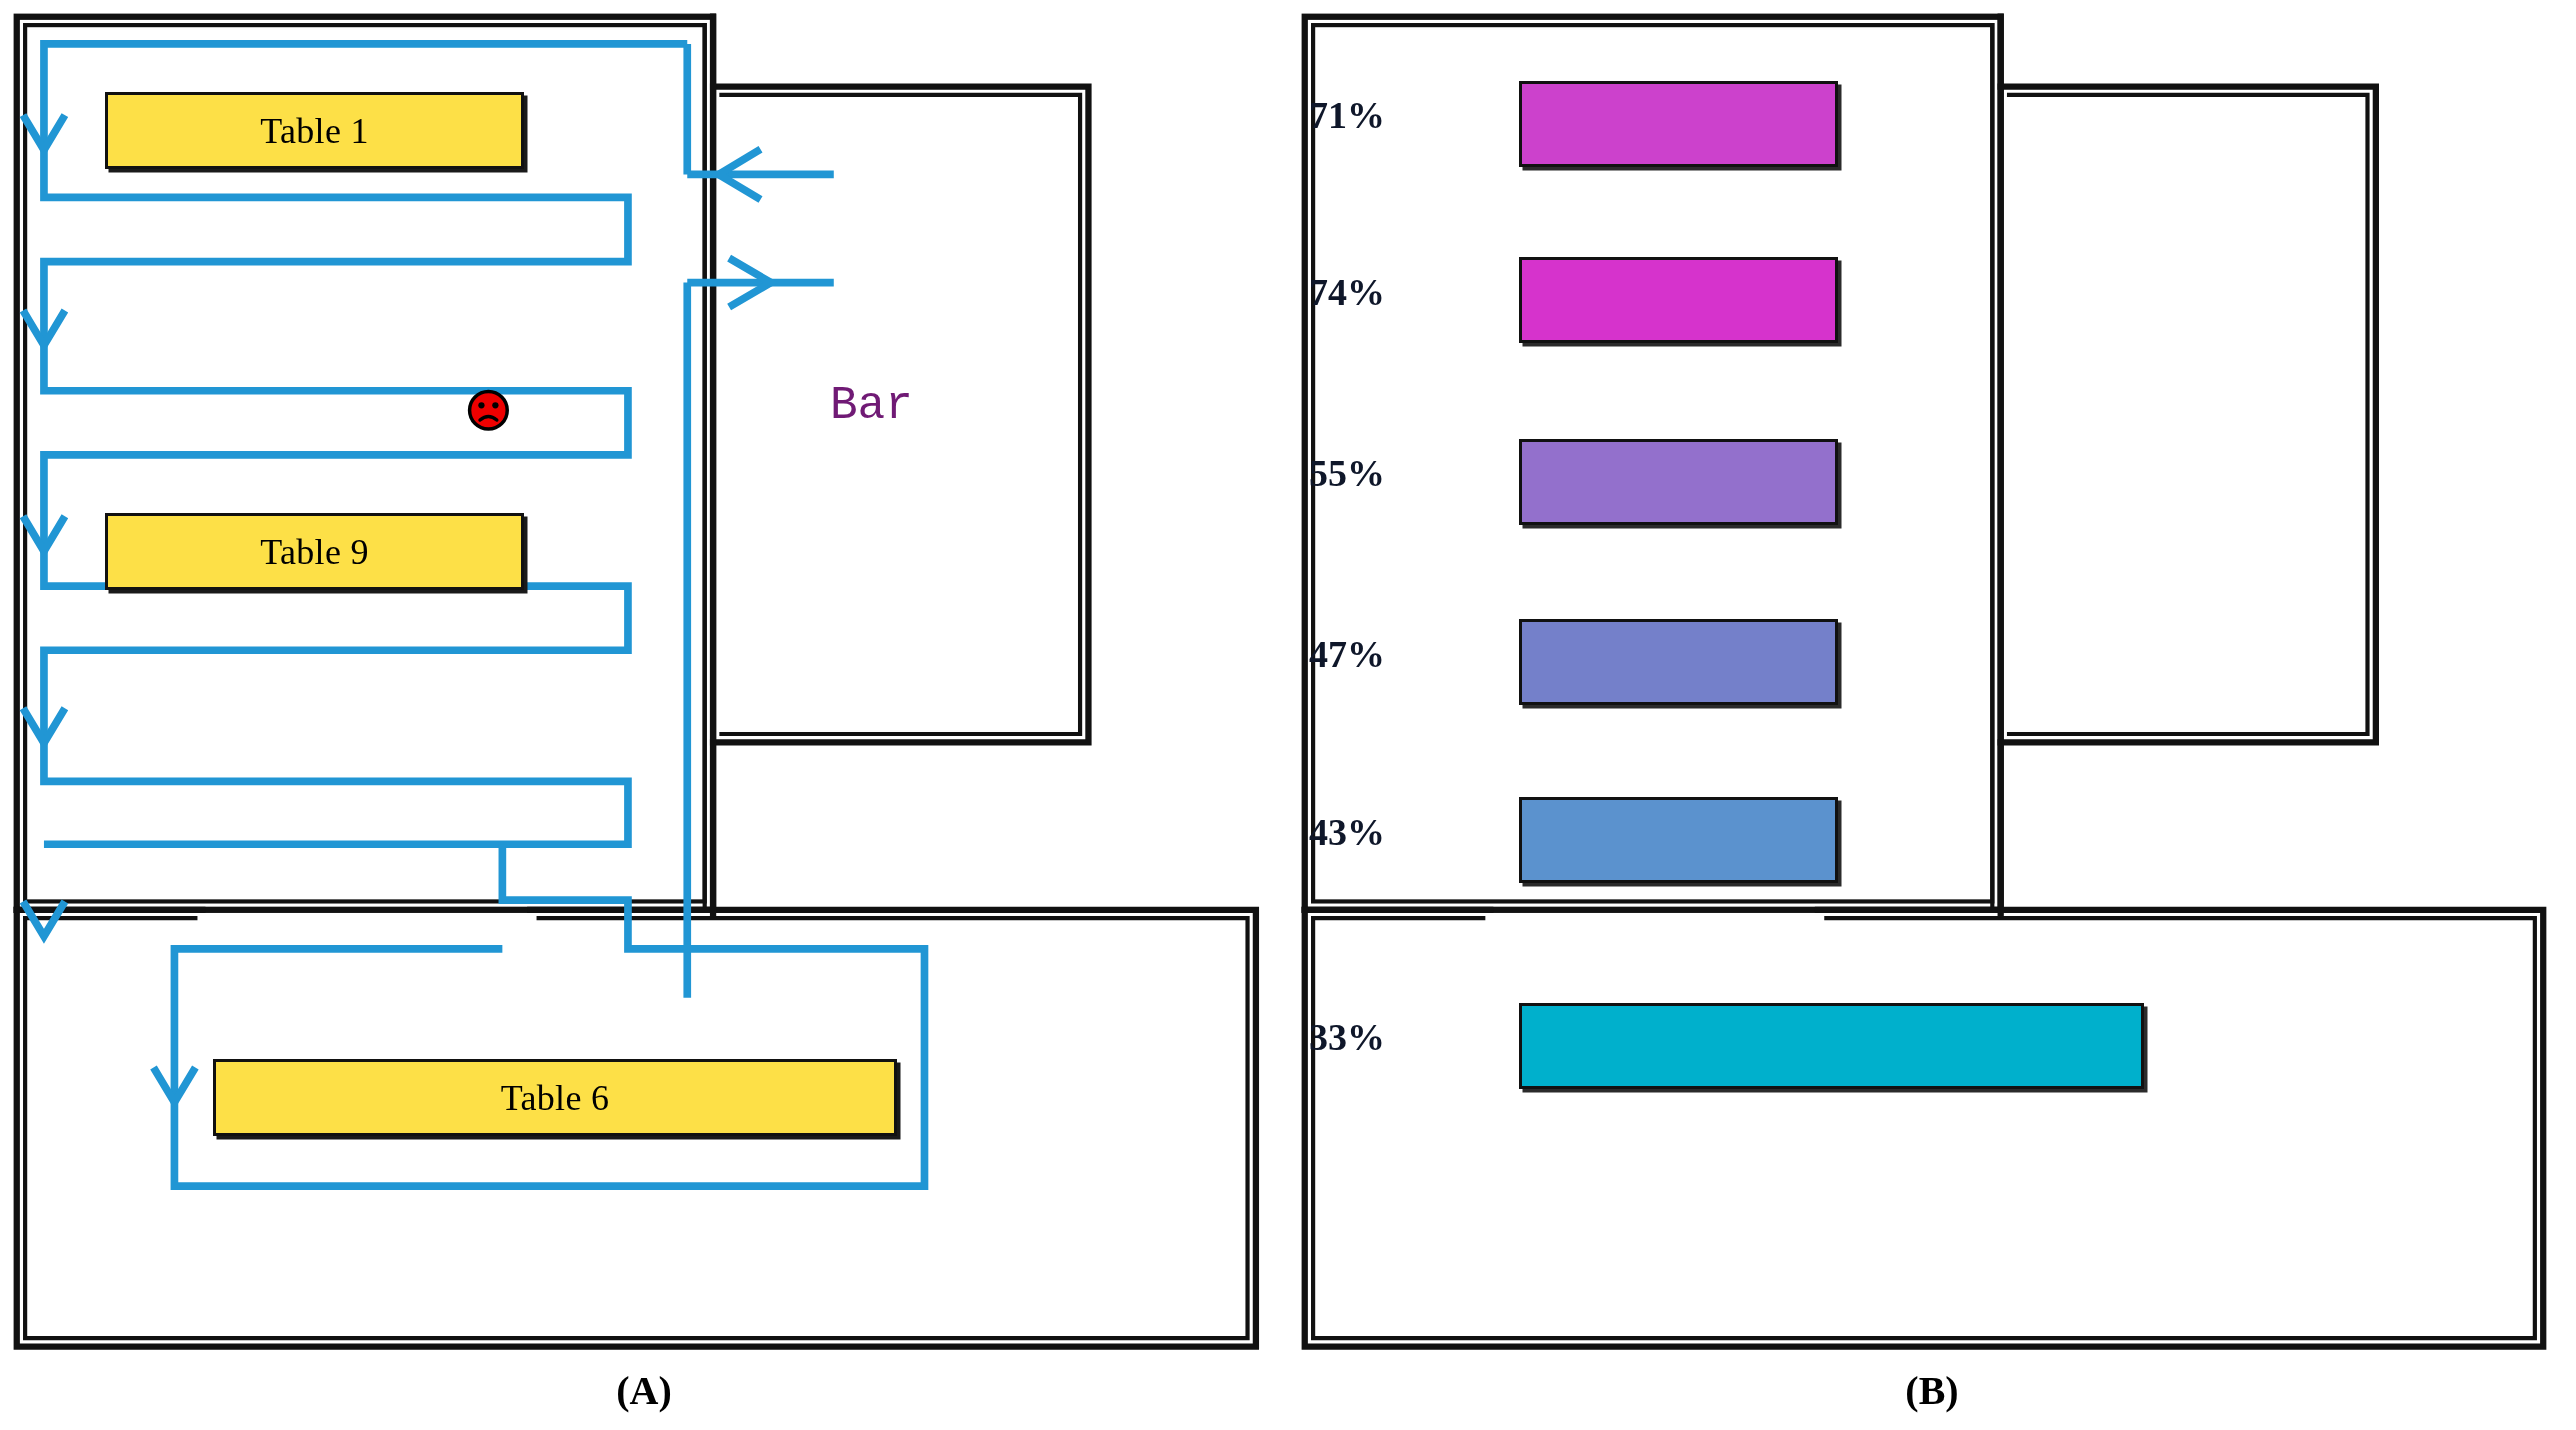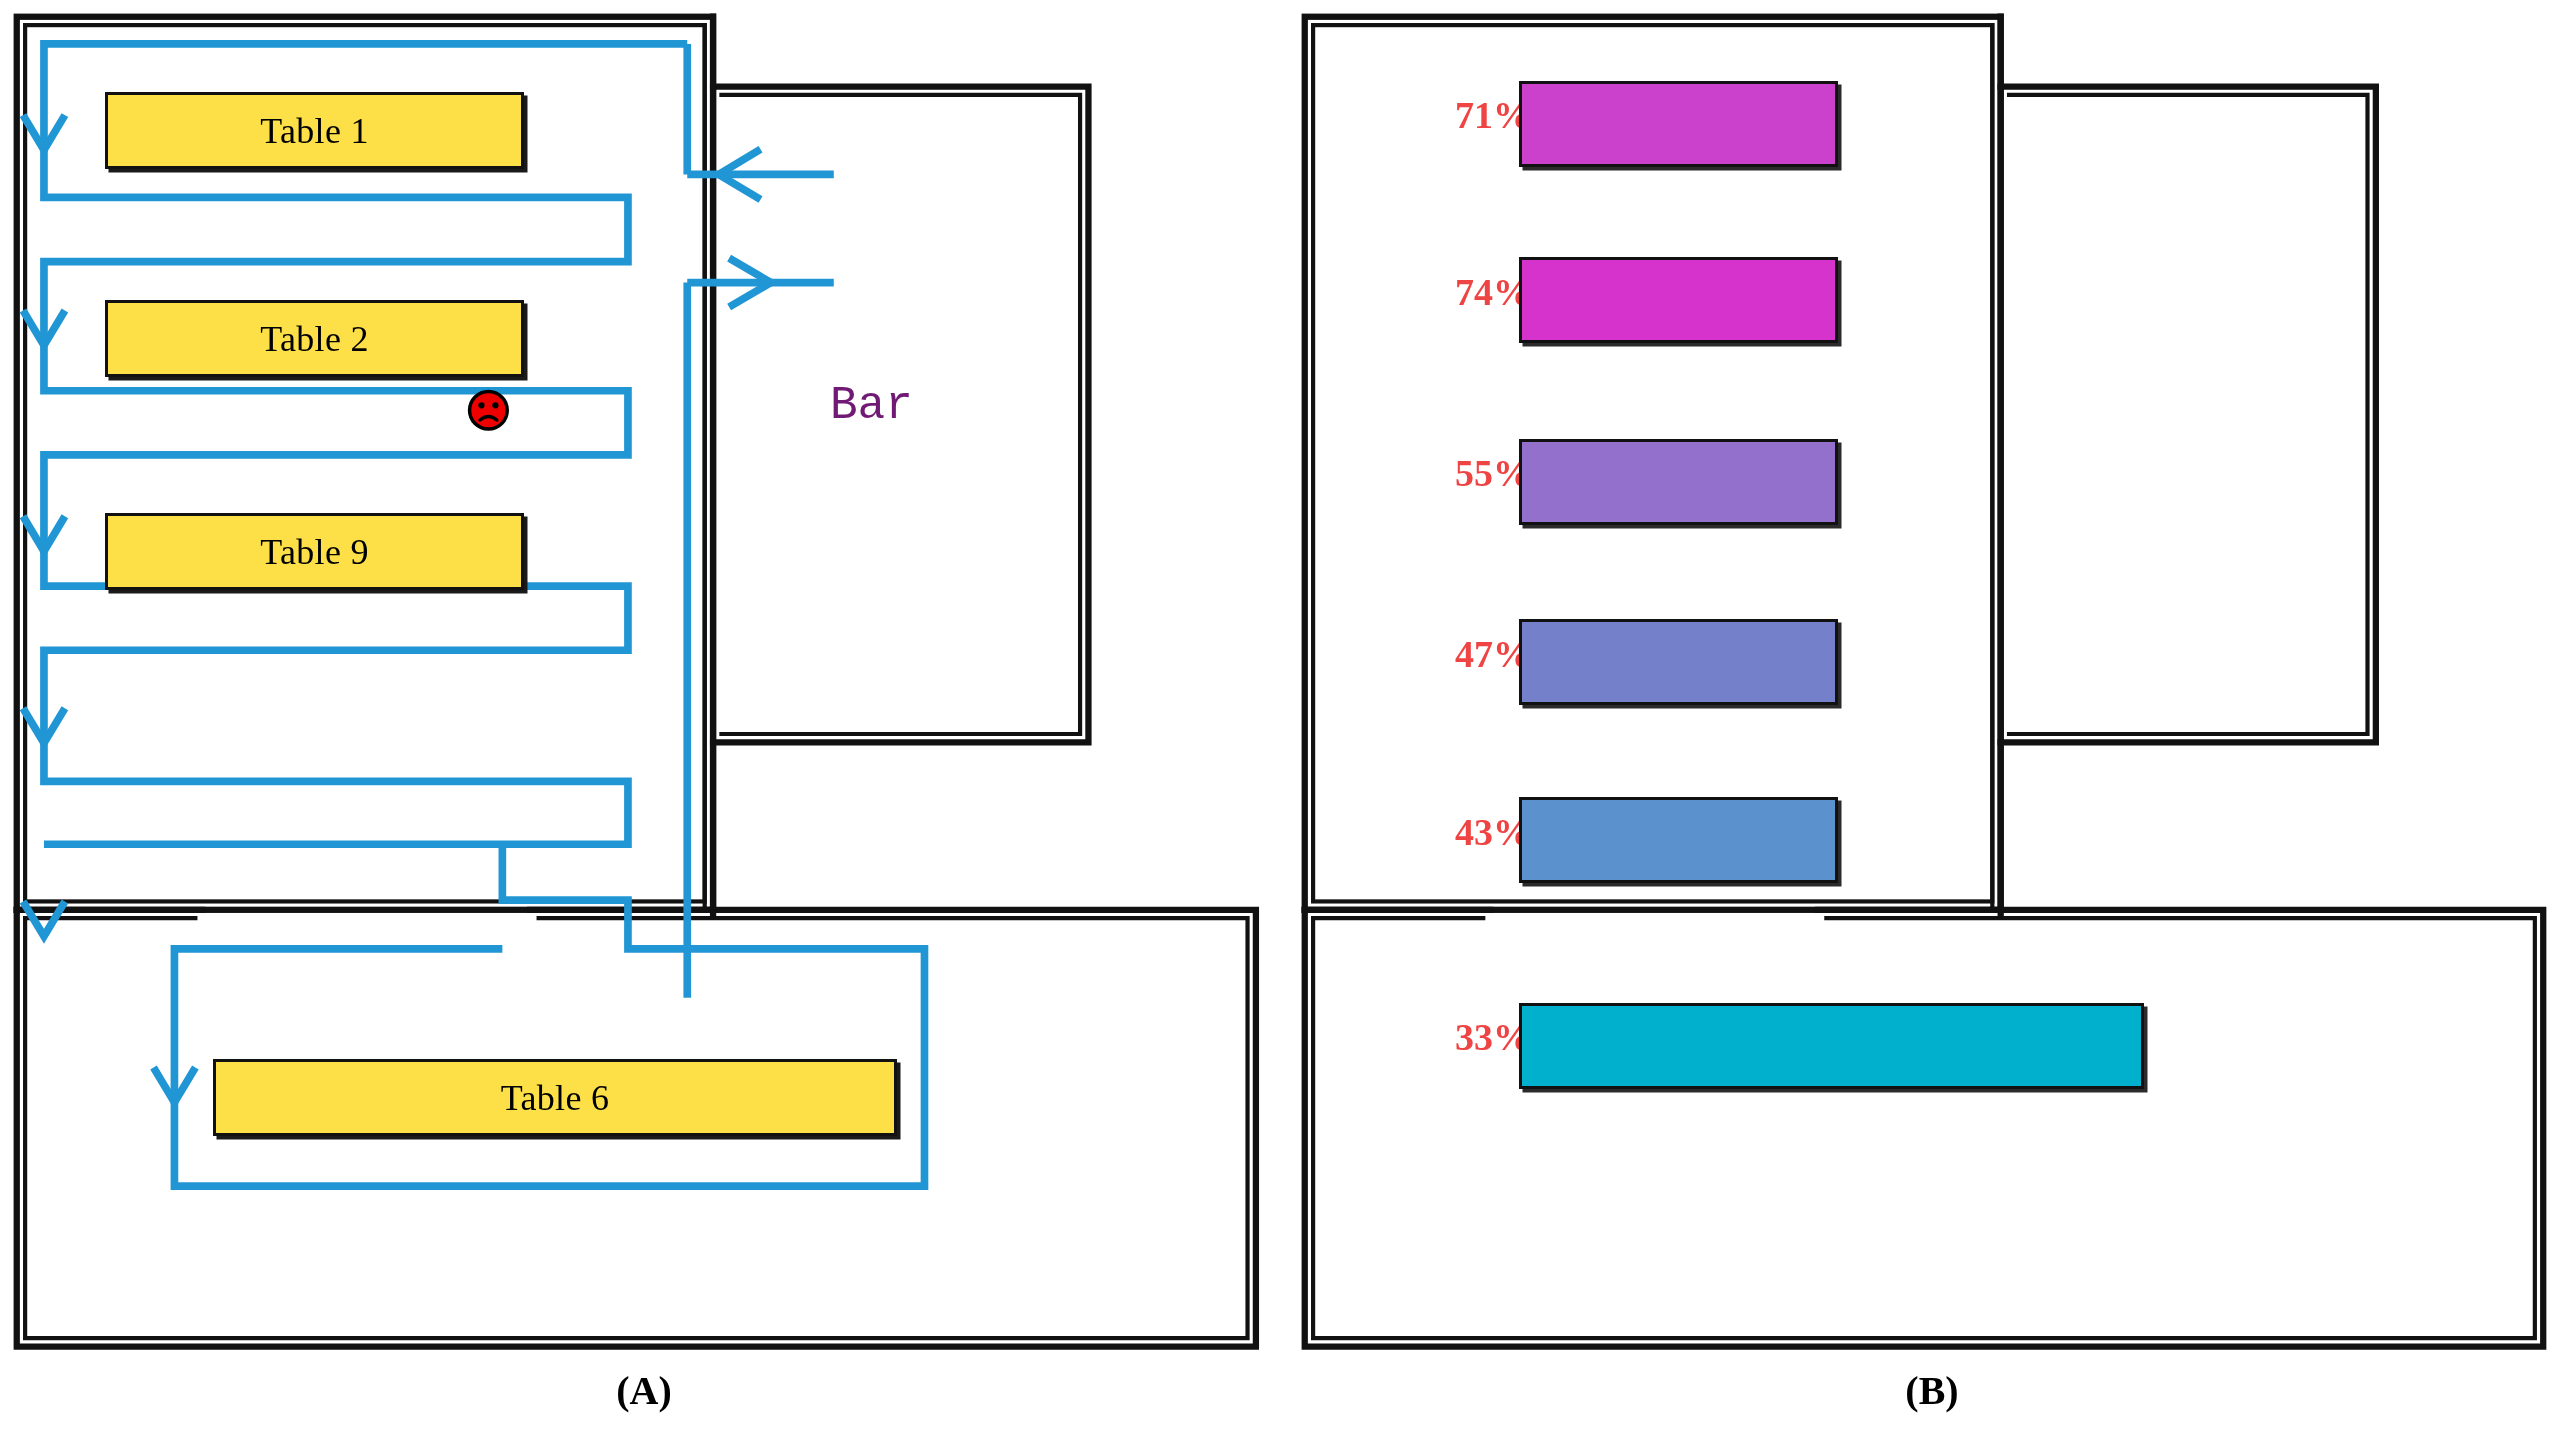--- a/index.html
+++ b/index.html
@@ -73,24 +73,23 @@
     position: absolute;
     border: 3.5px solid #111111;
     box-shadow: 3.5px 3.5px 0 0 #2b2b2b;
     box-sizing: border-box;
   }
   .pct-label {
     position: absolute;
     font-family: "Liberation Serif", serif;
     font-weight: bold;
     font-size: 38px;
-    color: #ef4444;
-    text-align: right;
+    color: #0f172a;
+    text-align: left;
     white-space: nowrap;
-    padding-left: 34px;
   }
 </style>
 </head>
 <body>
 
 <div id="figure">
 
   <div class="panel" id="panel-a">
 
     <svg class="svg-layer" viewBox="0 0 1846 2051" preserveAspectRatio="none">
@@ -188,23 +187,20 @@
         <circle cx="-10" cy="-7" r="4.5" fill="#000000"></circle>
         <circle cx="10" cy="-7" r="4.5" fill="#000000"></circle>
         <path d="M -12 14 Q 0 4 12 14" fill="none" stroke="#000000" stroke-width="5" stroke-linecap="round"></path>
       </g>
     </svg>
 
     <div class="table-box" style="left:105px; top:92px; width:419px; height:77px;">
       <span class="table-label">Table 1</span>
     </div>
 
-    <div class="table-box" style="left:105px; top:300px; width:419px; height:77px;">
-      <span class="table-label">Table 2</span>
-    </div>
 
     <div class="table-box" style="left:105px; top:513px; width:419px; height:77px;">
       <span class="table-label">Table 9</span>
     </div>
 
 
 
     <div class="table-box" style="left:213px; top:1015px; width:684px; height:77px;margin-top:44px;">
       <span class="table-label">Table 6</span>
     </div>

